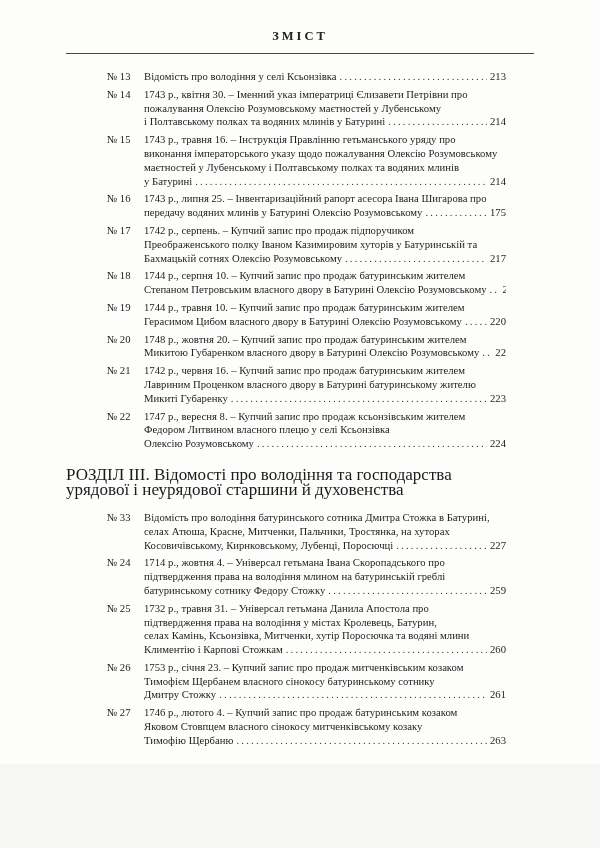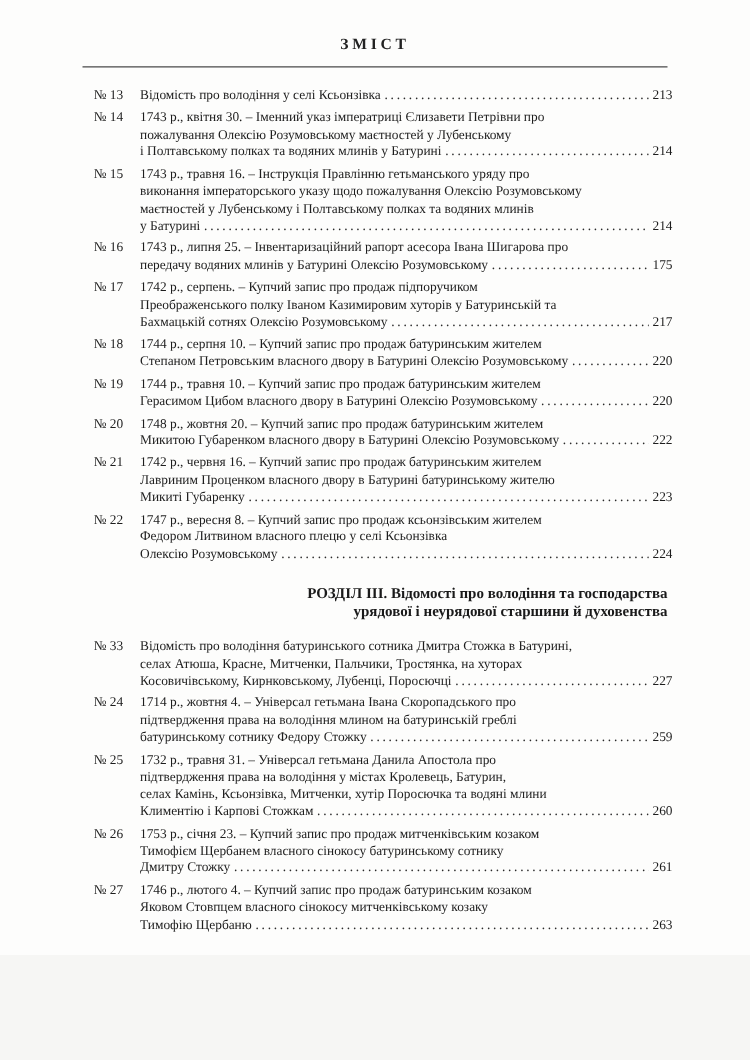--- a/index.html
+++ b/index.html
@@ -23,21 +23,21 @@
     font-size: 12.5px;
     font-weight: bold;
     letter-spacing: 3px;
     color: #222;
   }
   .rule {
     height: 0;
     border-top: 1px solid #4a4a4a;
     margin: 0 66px 16px 66px;
   }
-  .toc { padding: 0 62px; }
+  .toc { padding: 0 94px; }
   .entry {
     display: flex;
     margin: 0 0 4px 13px;
     font-size: 10.7px;
     line-height: 13.8px;
   }
   .entry-num { width: 37px; flex: 0 0 37px; white-space: nowrap; }
   .entry-body { flex: 1 1 auto; min-width: 0; }
   .line { white-space: nowrap; overflow: hidden; }
   .line.leader { display: flex; align-items: flex-end; }
@@ -49,23 +49,23 @@
     white-space: nowrap;
     margin: 0 3px;
     color: #2a2a2a;
   }
   .dots::after {
     content: "........................................................................................................................";
     letter-spacing: 2.2px;
   }
   .pg { flex: 0 0 auto; text-align: right; }
   .section-heading {
-    text-align: right;
-    font-weight: bold;
-    font-size: 12px;
+    text-align: left;
+    font-weight: normal;
+    font-size: 17px;
     line-height: 15.5px;
     color: #1a1a1a;
     margin: 16px 66px 13px 66px;
   }
   .footer-pagenum {
     position: absolute;
     left: 78px;
     top: 790px;
     font-size: 11.5px;
     color: #222;

